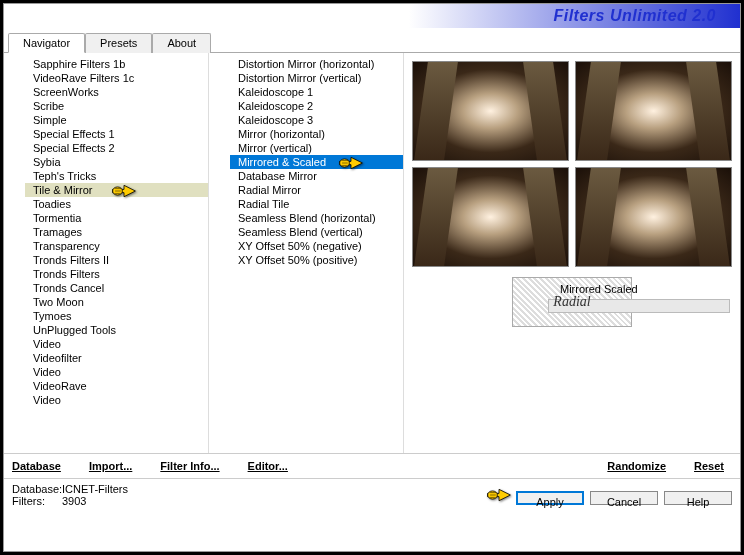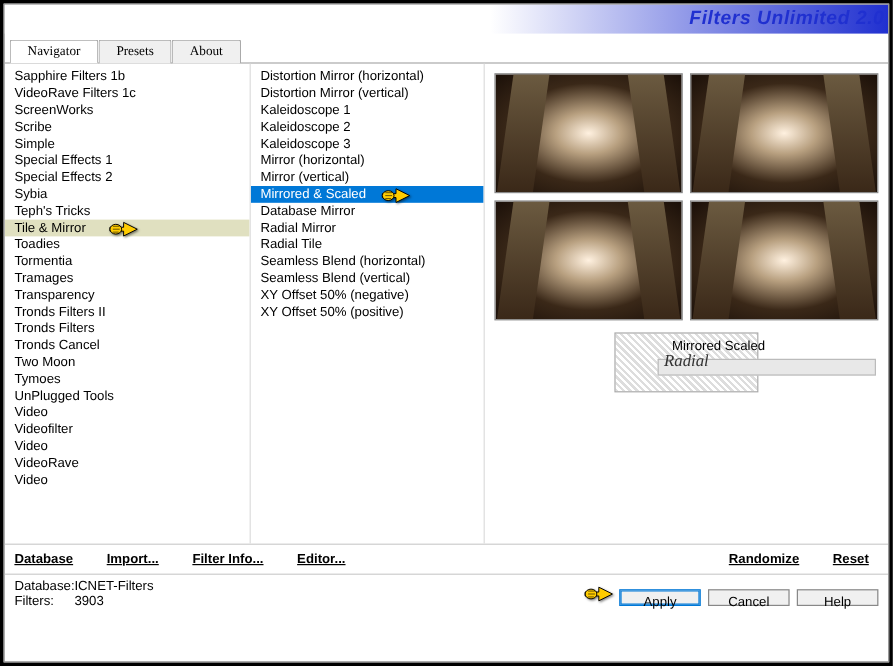--- a/index.html
+++ b/index.html
@@ -1,26 +1,26 @@
 <!DOCTYPE html>
 <html><head>
 <meta charset="utf-8">
 <style>
 * { box-sizing: border-box; margin: 0; padding: 0; font-family: "Segoe UI", Tahoma, Arial, sans-serif; font-size: 11px; }
 body { background: #000; width: 744px; height: 555px; padding: 3px; }
 .window { background: #fff; height: 549px; position: relative; border: 1px solid #999; }
-.titlebar { height: 24px; background: linear-gradient(90deg, #fff 0%, #fff 55%, #2030d0 100%); display: flex; align-items: center; justify-content: flex-end; padding-right: 3px; }
+.titlebar { height: 24px; background: linear-gradient(90deg, #fff 0%, #fff 55%, #2030d0 100%); display: flex; align-items: center; justify-content: flex-end; padding-right: 24px; }
 .title { color: #2030d0; font-style: italic; font-weight: bold; font-size: 16px; letter-spacing: 0.5px; }
 .tabs { display: flex; border-bottom: 1px solid #aaa; padding: 2px 4px 0 4px; margin-top: 2px; }
-.tab { padding: 3px 14px; border: 1px solid #aaa; border-bottom: none; background: #f0f0f0; margin-right: 0; border-radius: 2px 2px 0 0; cursor: pointer; position: relative; top: 1px; font-family: Liberation Serif, serif; }
+.tab { padding: 3px 14px; border: 1px solid #aaa; border-bottom: none; background: #f0f0f0; margin-right: 0; border-radius: 2px 2px 0 0; cursor: pointer; position: relative; top: 1px; }
 .tab.active { background: #fff; border-bottom: 1px solid #fff; }
 .main { display: flex; height: 400px; }
 .listcol { width: 205px; border-right: 1px solid #ddd; overflow-y: scroll; overflow-x: hidden; padding: 4px 0; }
 .listcol2 { width: 195px; border-right: 1px solid #ddd; overflow-y: scroll; overflow-x: hidden; padding: 4px 0; }
-.listitem { padding: 1px 8px; cursor: pointer; white-space: nowrap; position: relative; }
+.listitem { padding: 1px 8px; cursor: pointer; white-space: nowrap; position: relative; margin-left: 21px; }
 .listitem.sel1 { background: #e0e0c0; }
 .listitem.sel2 { background: #0078d7; color: #fff; }
 .preview { flex: 1; padding: 4px; display: flex; flex-direction: column; }
 .thumbs { display: grid; grid-template-columns: 1fr 1fr; gap: 6px; padding: 4px; }
 .thumb { height: 100px; border: 1px solid #888; background: radial-gradient(ellipse at center, #fff1e0 0%, #b8a080 25%, #3a2818 60%, #1a0f08 100%); position: relative; overflow: hidden; }
 .thumb::before, .thumb::after { content: ''; position: absolute; top:0; bottom:0; width: 30px; background: linear-gradient(180deg, #6b5a40, #3a2818); }
 .thumb::before { left: 8px; transform: skewX(-8deg); }
 .thumb::after { right: 8px; transform: skewX(8deg); }
 .watermark { width: 120px; height: 50px; margin: 6px auto 0; background: repeating-linear-gradient(45deg, #ddd, #ddd 2px, #fff 2px, #fff 4px); border: 1px solid #aaa; display: flex; align-items: center; justify-content: center; font-style: italic; font-family: cursive; font-size: 14px; color: #333; }
 .filtername-row { display: flex; align-items: center; gap: 10px; margin-top: -44px; padding-left: 140px; }

